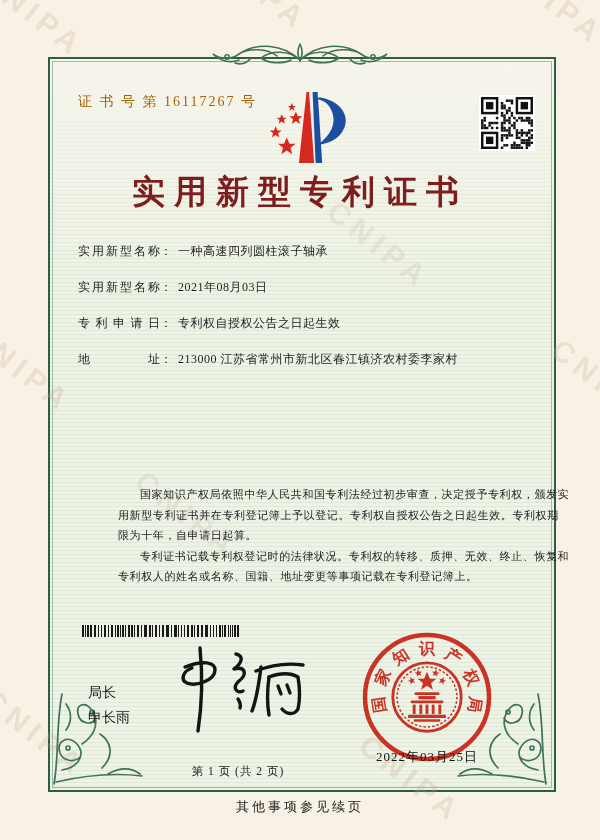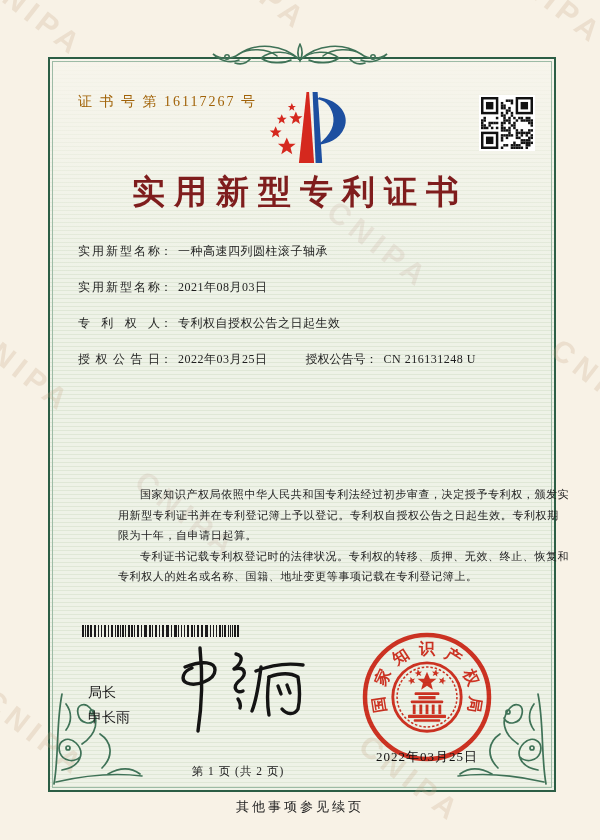--- a/index.html
+++ b/index.html
@@ -288,24 +288,24 @@
   <div class="title">实用新型专利证书</div>
 
   <div class="fields">
     <div class="row">
       <span class="lab">实用新型名称</span><span class="col">：</span><span class="val">一种高速四列圆柱滚子轴承</span>
     </div>
     <div class="row">
       <span class="lab">实用新型名称</span><span class="col">：</span><span class="val">2021年08月03日</span>
     </div>
     <div class="row">
-      <span class="lab">专利权人</span><span class="col">：</span><span class="val">专利权自授权公告之日起生效</span>
+      <span class="lab">专利申请日</span><span class="col">：</span><span class="val">专利权自授权公告之日起生效</span>
     </div>
     <div class="row">
-      <span class="lab">授权公告日</span><span class="col">：</span><span class="val">2022年03月25日</span><span class="pair2"><span>授权公告号</span><span class="col">：</span><span class="val">CN 216131248 U</span></span>
+      <span class="lab">地址</span><span class="col">：</span><span class="val">213000 江苏省常州市新北区春江镇济农村委李家村</span>
     </div>
   </div>
 
   <div class="paras">
     <p>国家知识产权局依照中华人民共和国专利法经过初步审查，决定授予专利权，颁发实用新型专利证书并在专利登记簿上予以登记。专利权自授权公告之日起生效。专利权期限为十年，自申请日起算。</p>
     <p>专利证书记载专利权登记时的法律状况。专利权的转移、质押、无效、终止、恢复和专利权人的姓名或名称、国籍、地址变更等事项记载在专利登记簿上。</p>
   </div>
 
   <svg class="barcode" id="barcode" viewBox="0 0 158 12" preserveAspectRatio="none">
       <rect x="0" y="0" width="2" height="12" fill="#1a1a1a"></rect>

